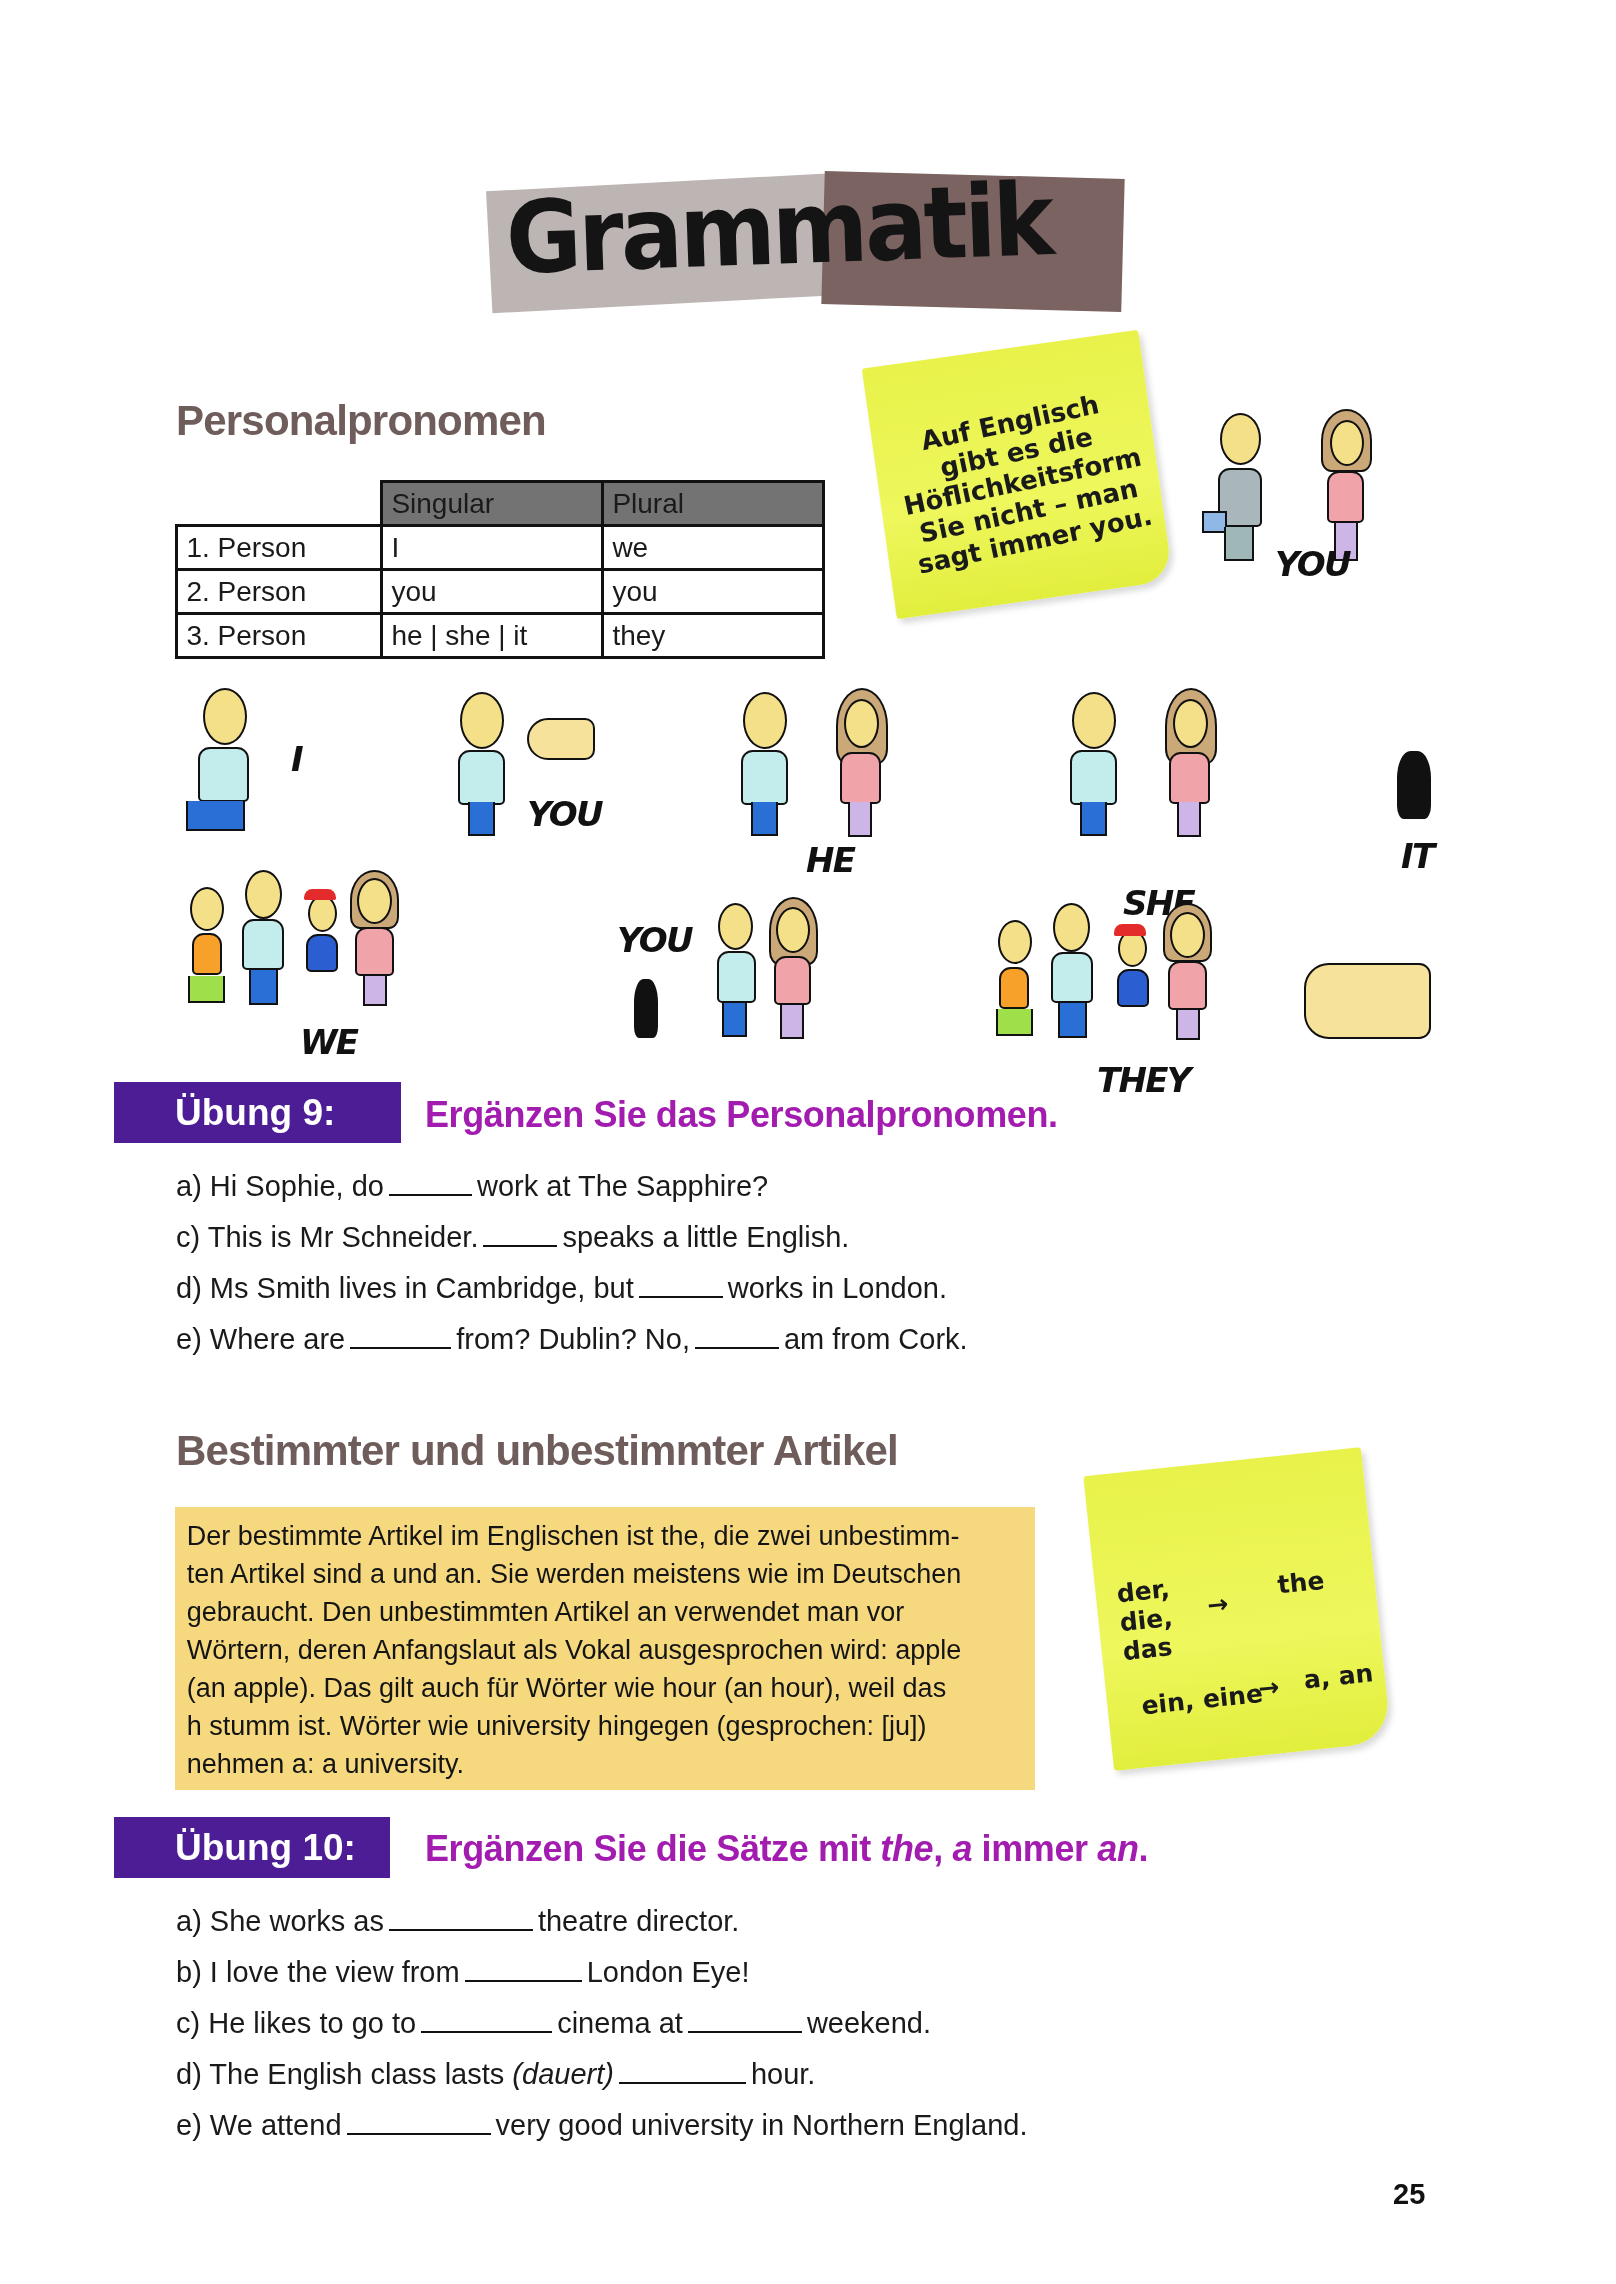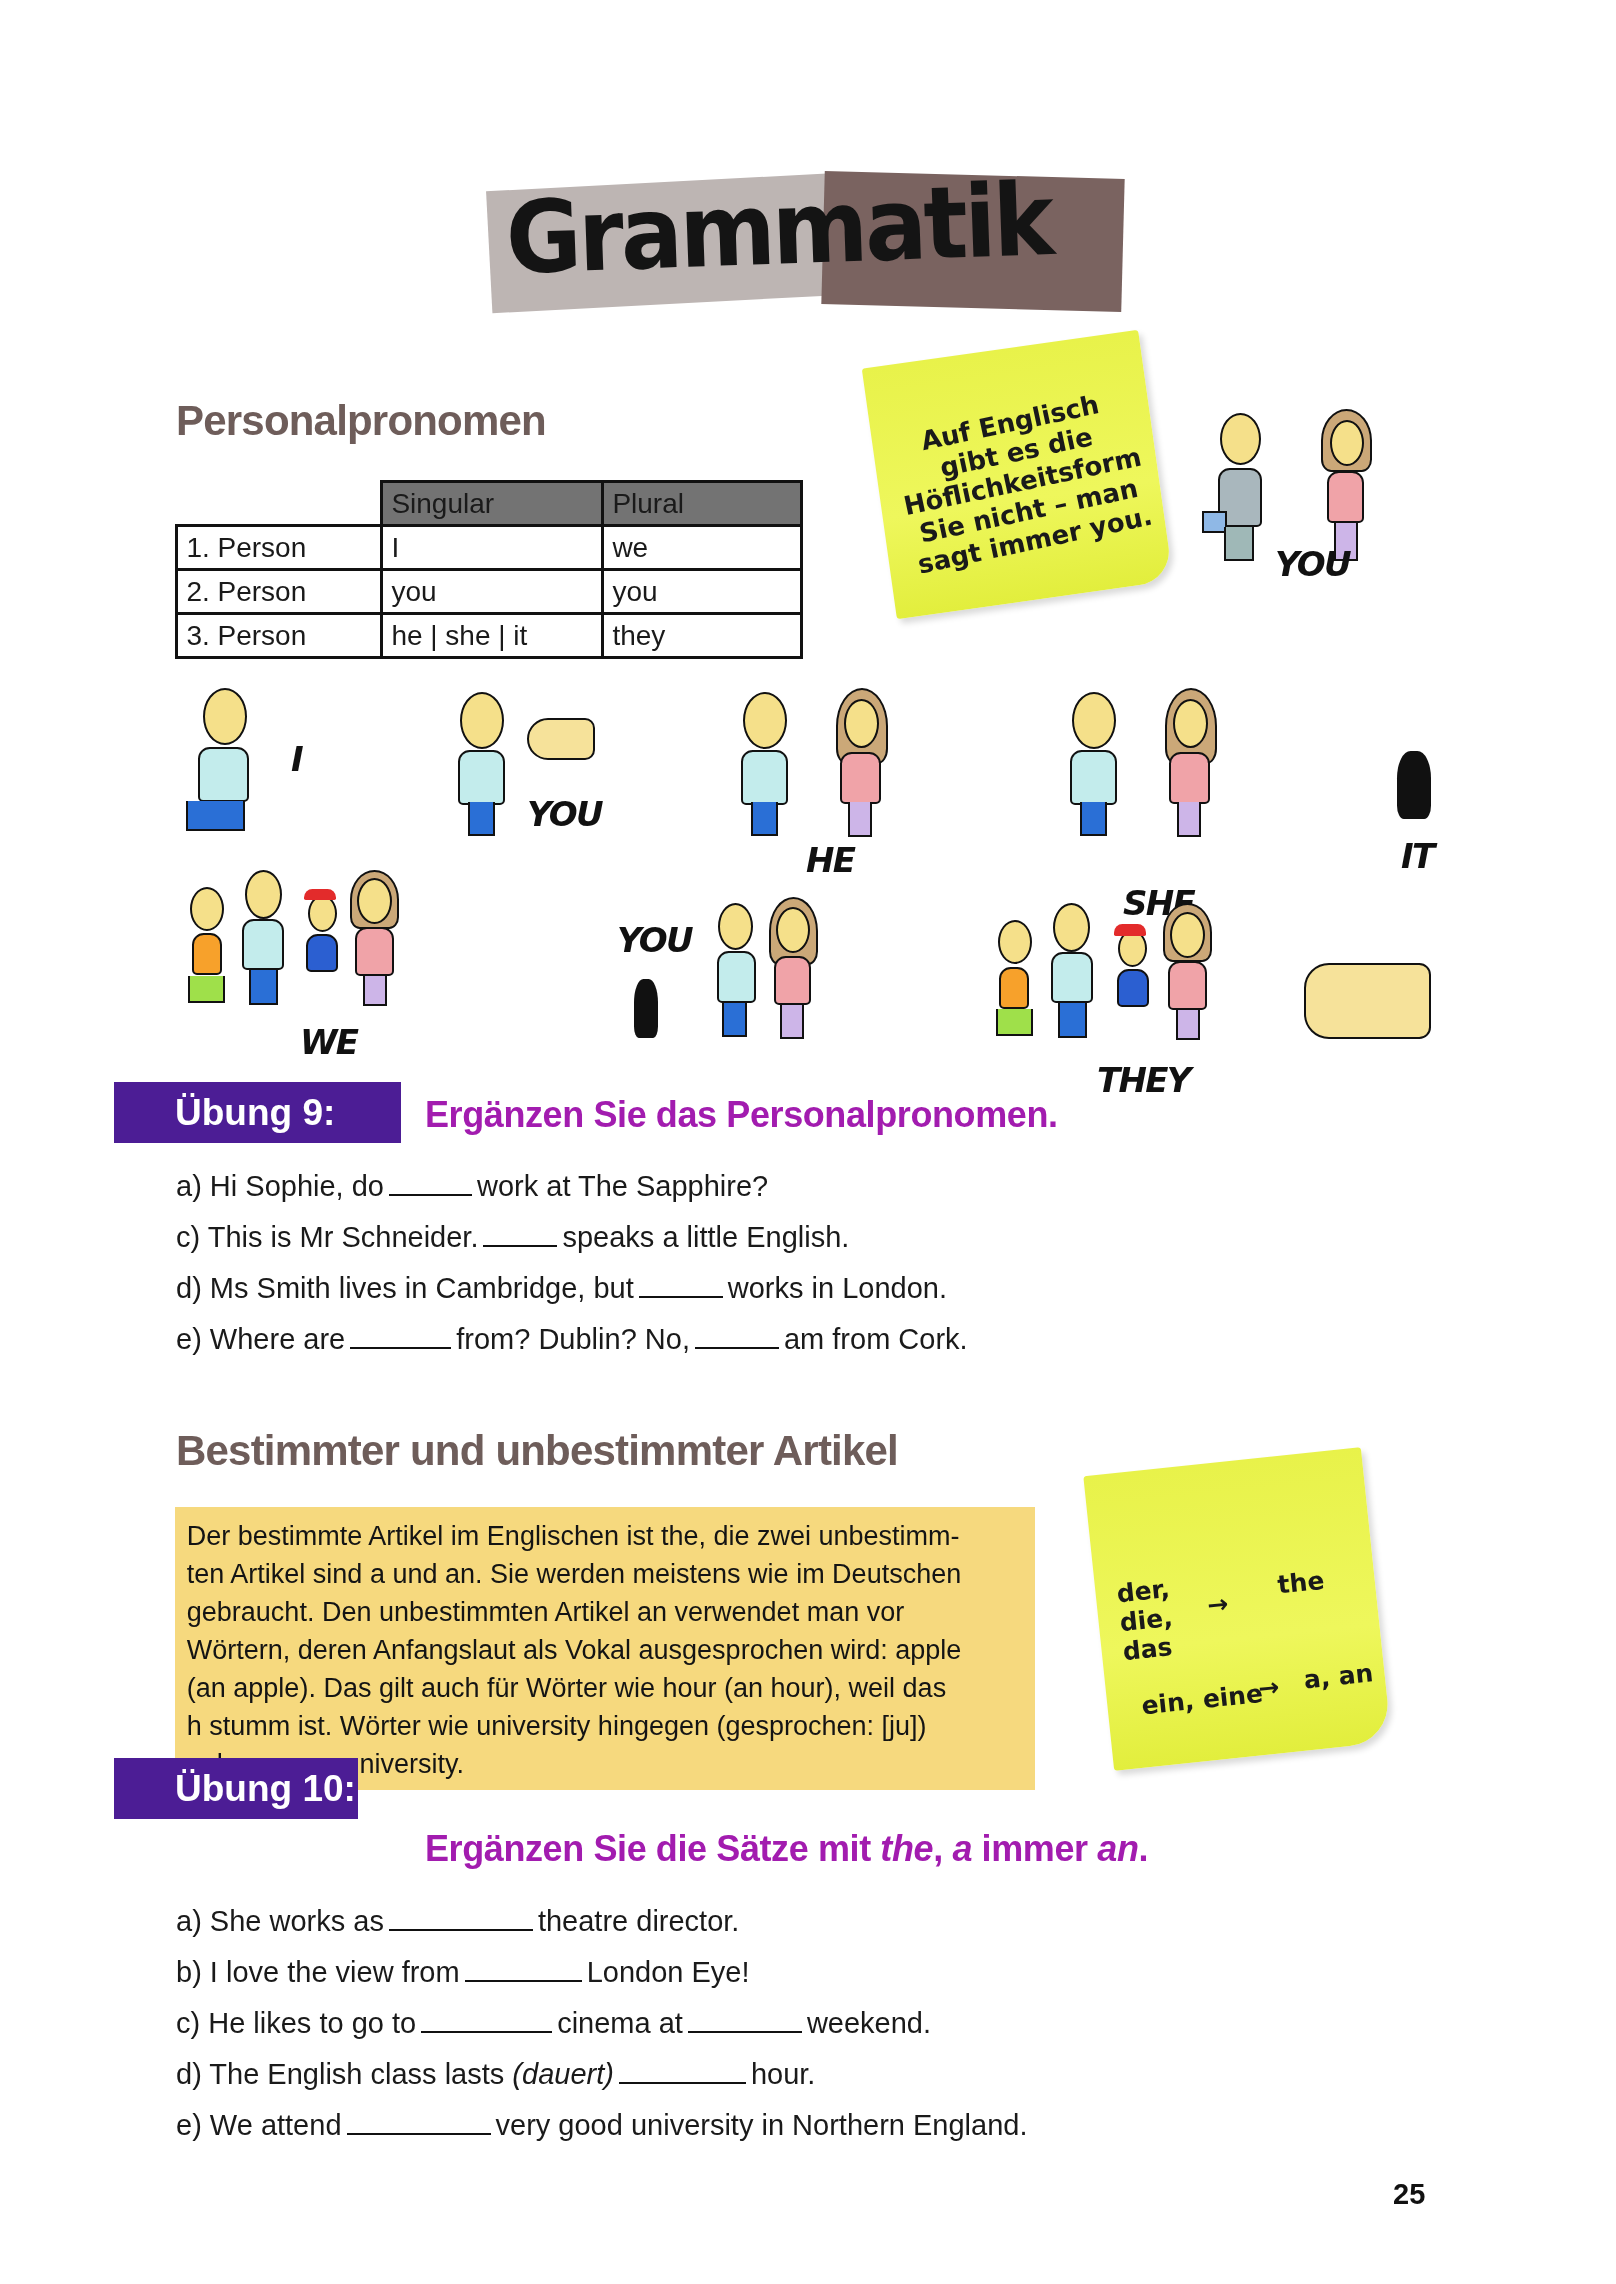--- a/index.html
+++ b/index.html
@@ -15,21 +15,21 @@
     
     .section-heading { position: absolute; font-family: "Liberation Sans", sans-serif; font-weight: bold; color: #6e5d5a; letter-spacing: -0.8px; }
     .h-personal { left: 176px; top: 397px; font-size: 42px; }
     .h-artikel { left: 176px; top: 1427px; font-size: 42px; }
 
     
     .pron-table { position: absolute; left: 175px; top: 480px; border-collapse: collapse; font-size: 28px; }
     .pron-table td, .pron-table th { border: 3.4px solid #111; height: 44px; padding: 0 8.4px; text-align: left; font-weight: normal; }
     .pron-table th { background: #737373; }
     .pron-table .corner { border: none; border-bottom: 3.4px solid #111; background: transparent; }
-    .col0 { width: 205px; } .col1 { width: 221px; } .col2 { width: 199px; }
+    .col0 { width: 205px; } .col1 { width: 221px; } .col2 { width: 221px; }
 
     
     .sticky { position: absolute; background: linear-gradient(180deg, #e8f24a 0%, #eef75c 60%, #e2ee3d 100%); box-shadow: 3.4px 5px 6.8px rgba(0,0,0,0.15); }
     .sticky-1 { left: 878px; top: 348px; width: 279px; height: 253px; transform: rotate(-8deg); border-radius: 3.4px 3.4px 34px 3.4px; }
     .sticky-1 .note-text { position: absolute; left: 21px; top: 59px; width: 245px; font-family: "DejaVu Sans", sans-serif; font-weight: bold; font-size: 26px; line-height: 30px; text-align: center; transform: rotate(-4deg); }
     .sticky-2 { left: 1098px; top: 1461px; width: 279px; height: 296px; transform: rotate(-6deg); border-radius: 3.4px 3.4px 42px 3.4px; }
     .sticky-2 .n2 { position: absolute; font-family: "DejaVu Sans", sans-serif; font-weight: bold; font-size: 25px; line-height: 29px; }
 
     
     .figure { position: absolute; }
@@ -39,21 +39,21 @@
     .legs { position: absolute; border: 2.5px solid #111; border-top: none; }
     .hair { position: absolute; background: #cba878; border: 2.5px solid #111; border-radius: 50% 50% 20% 20%; }
     .cat { position: absolute; background: #111; border-radius: 40% 40% 20% 20%; }
     .hand { position: absolute; background: #f6e29a; border: 2.5px solid #111; border-radius: 25px 11.8px 11.8px 25px; }
 
     
     .ex-badge { position: absolute; left: 114px; background: #4c1d95; color: #ffffff; font-family: "Liberation Sans", sans-serif; font-weight: bold; font-size: 37px; padding-left: 61px; line-height: 61px; height: 61px; width: 287px; }
     .ex-instr { position: absolute; left: 425px; font-family: "Liberation Sans", sans-serif; font-weight: bold; color: #a21caf; font-size: 36px; letter-spacing: -0.4px; }
     .ex9-badge { top: 1082px; }
     .ex9-instr { top: 1094px; }
-    .ex10-badge { top: 1758px; width: 244px; }
+    .ex10-badge { top: 1817px; width: 276px; }
     .ex10-instr { top: 1828px; }
 
     
     .ex-list { position: absolute; left: 176px; font-family: "Liberation Sans", sans-serif; font-size: 29px; color: #1a1a1a; }
     .ex-item { height: 51px; line-height: 51px; white-space: nowrap; }
     .blank { display: inline-block; border-bottom: 2.5px solid #111; height: 25px; vertical-align: baseline; margin: 0 5px; }
     .ex9-list { top: 1161px; }
     .ex10-list { top: 1896px; }
 
     

